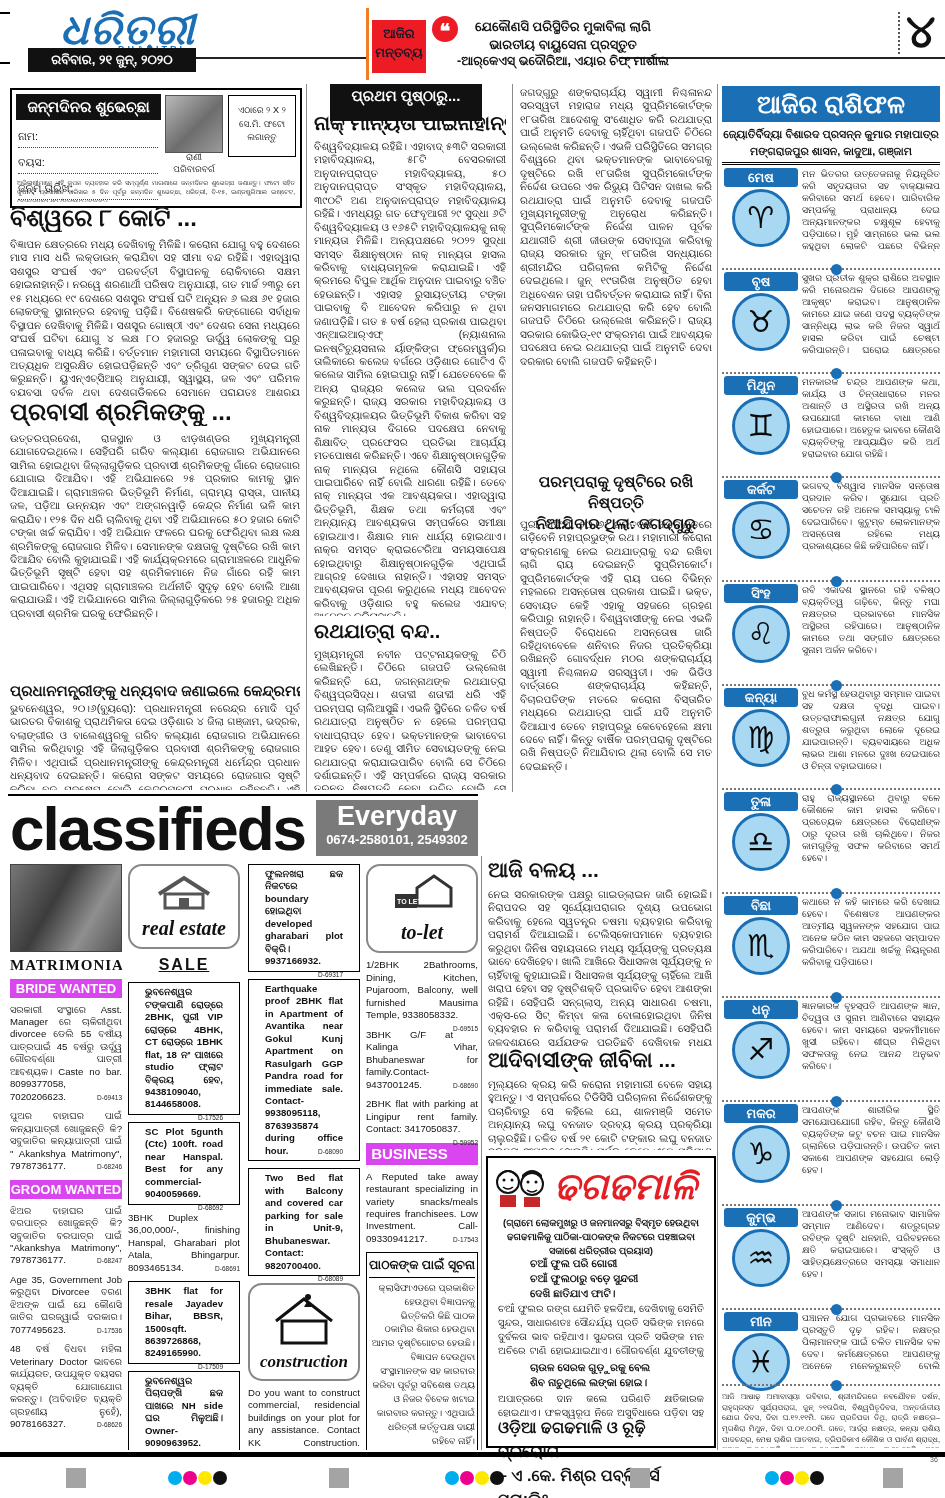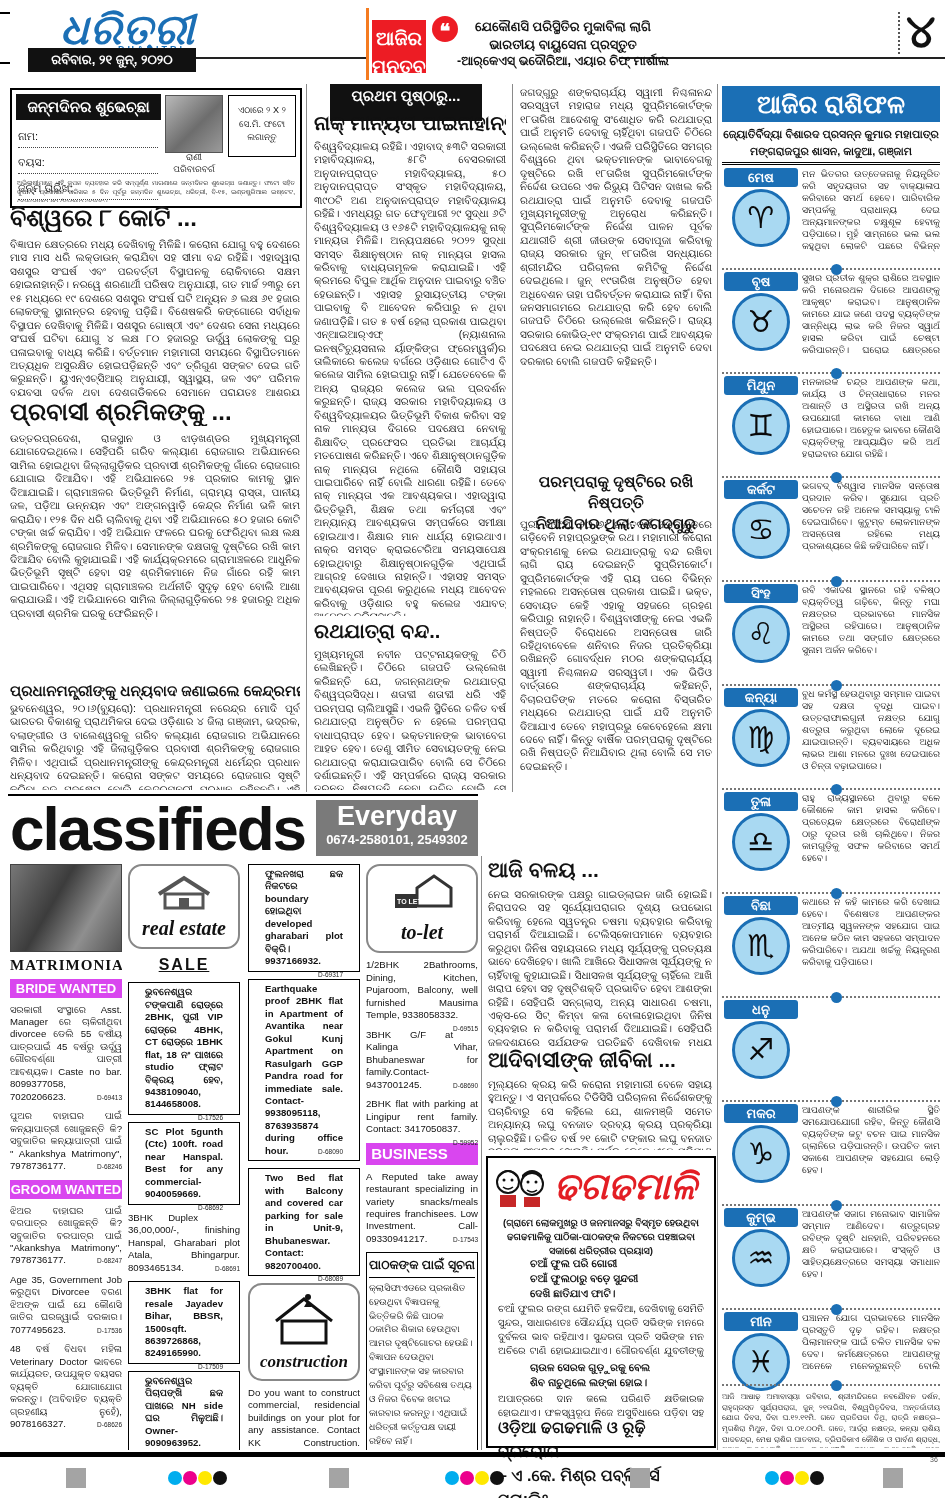--- a/index.html
+++ b/index.html
@@ -7,21 +7,21 @@
         font-family:"Liberation Sans","DejaVu Sans",sans-serif;color:#111;overflow:hidden;}
   .abs{position:absolute;}
   .jt{text-align:justify;line-height:1.28;overflow:hidden;}
   .vline{position:absolute;width:1px;background:#8a8a8a;}
   .hline{position:absolute;height:1px;background:#000;}
   
   .logo{font-weight:bold;color:#1b6fb5;font-style:italic;letter-spacing:1px;}
   .logo-sub{color:#1b6fb5;font-weight:bold;font-size:9px;letter-spacing:3px;}
   .datebar{background:#111;color:#fff;text-align:center;font-weight:bold;font-size:13px;line-height:24px;}
   .cmt-bar{background:#f47b20;}
-  .cmt-box{background:#ed1c24;color:#ffffff;font-weight:bold;text-align:center;font-size:19px;line-height:1.45;padding-top:5px;}
+  .cmt-box{background:#ed1c24;color:#0f172a;font-weight:bold;text-align:center;font-size:13px;line-height:1.45;padding-top:5px;}
   .quote-ico{background:#ed1c24;border-radius:50%;color:#fff;text-align:center;font-family:"Liberation Serif",serif;font-weight:bold;}
   .quote-txt{font-weight:bold;font-size:13px;line-height:1.35;text-align:center;}
   .pgsec{font-weight:bold;font-size:46px;letter-spacing:1px;}
   .dotted-v{border-left:2px dotted #555;}
   
   .hl{font-weight:bold;overflow:hidden;white-space:nowrap;}
   .banner{background:#111;color:#fff;font-weight:bold;text-align:center;}
   .body-s{font-size:10.5px;}
   
   .bday{border:2px solid #000;}
@@ -51,21 +51,21 @@
   .ccol{position:absolute;font-size:9.6px;line-height:1.3;}
   .cad{text-align:justify;margin-bottom:7px;}
   .cad.boxed{border:1.6px solid #000;padding:3px 16px;font-weight:bold;}
   .ref{float:right;font-size:6.5px;font-weight:normal;color:#222;margin-top:3px;}
   .secbar{background:#d946ef;color:#fff;font-weight:bold;text-align:center;font-size:13px;line-height:19px;margin-bottom:6px;}
   .matri{font-family:"Liberation Serif",serif;font-weight:bold;font-size:15px;letter-spacing:1px;text-align:center;margin:4px 0 3px 0;}
   .logobox{border:2px solid #888;border-radius:14px;text-align:center;padding:6px 2px;margin-bottom:6px;}
   .scriptlogo{font-family:"Liberation Serif",serif;font-style:italic;font-weight:bold;font-size:20px;}
   .salehdr{font-weight:bold;font-size:16px;text-decoration:underline;text-align:center;letter-spacing:2px;margin-bottom:6px;}
   .emailbox{border:1.5px solid #000;text-align:center;font-size:7.5px;line-height:1.45;padding:2px;}
-  .noticebox{border:1.5px solid #000;padding:4px 2px;text-align:left;}
+  .noticebox{border:1.5px solid #000;padding:4px 2px;text-align:right;}
   .noticebox .nt{font-weight:bold;font-size:12.5px;border-bottom:1px solid #000;padding-bottom:3px;margin-bottom:4px;}
   .noticebox .nb{font-size:9.3px;line-height:1.5;}
   .imgph{background:linear-gradient(120deg,#777 0%,#3c3c3c 40%,#8f8f8f 70%,#555 100%);border:1px solid #444;}
   
   .cartoon{border:2px solid #000;}
   .ctitle{color:#e31e24;font-weight:bold;font-style:italic;font-size:37px;}
   .cintro{font-weight:bold;font-size:9.6px;text-align:center;line-height:1.45;}
   .cverse{font-weight:bold;font-size:10.5px;line-height:1.45;margin-left:32px;}
   .cbody{font-size:10px;text-align:justify;line-height:1.4;}
   .ccredit{font-weight:bold;font-size:16px;text-align:left;line-height:1.5;}
@@ -230,20 +230,21 @@
   <div class="sign-text">କଥାରେ ନ କହି କାମରେ କରି ଦେଖାଇ ହେବେ। ବିଶେଷତଃ ଆପଣଙ୍କର ଆତ୍ମୀୟ ସ୍ୱଜନଙ୍କ ସହଯୋଗ ପାଇ ଅନେକ କଠିନ କାମ ସହଜରେ ସମ୍ପାଦନ କରିପାରିବେ। ଅଯଥା ଖର୍ଚ୍ଚକୁ ନିୟନ୍ତ୍ରଣ କରିବାକୁ ପଡ଼ିପାରେ।</div>
   <div class="dotsep">
         <span class="dot"></span>
       </div>
 </div>
 <div class="sign" style="top:1000px;">
   <div class="sign-float">
         <div class="sign-label">ଧନୁ</div>
   <div class="sign-circ">♐</div>
       </div>
+  <div class="sign-text">ଜ୍ଞାନକାରକ ବୃହସ୍ପତି ଆପଣଙ୍କ ଜ୍ଞାନ, ବିଦ୍ୱତା ଓ ସୁନାମ ଆଣିବାରେ ସହାୟକ ହେବେ। କାମ ସମୟରେ ସହକର୍ମୀମାନେ ଖୁସୀ ରହିବେ। ଶୀଘ୍ର ମିଳିଥିବା ସଫଳତାକୁ ନେଇ ଆନନ୍ଦ ଅନୁଭବ କରିବେ।</div>
   <div class="dotsep">
         <span class="dot"></span>
       </div>
 </div>
 <div class="sign" style="top:1104px;">
   <div class="sign-float">
         <div class="sign-label">ମକର</div>
   <div class="sign-circ">♑</div>
       </div>
   <div class="sign-text">ଆପଣଙ୍କ ଶାରୀରିକ ସ୍ଥିତି ସମଯୋପଯୋଗୀ ରହିବ, କିନ୍ତୁ କୌଣସି ବ୍ୟକ୍ତିଙ୍କ କଟୁ ବଚନ ପାଇ ମାନସିକ ଗ୍ଲାନିରେ ପଡ଼ିପାରନ୍ତି। ଉପଚିତ କାମ ସକାଶେ ଆପଣଙ୍କ ସହଯୋଗ ଲୋଡ଼ି ହେବ।</div>

